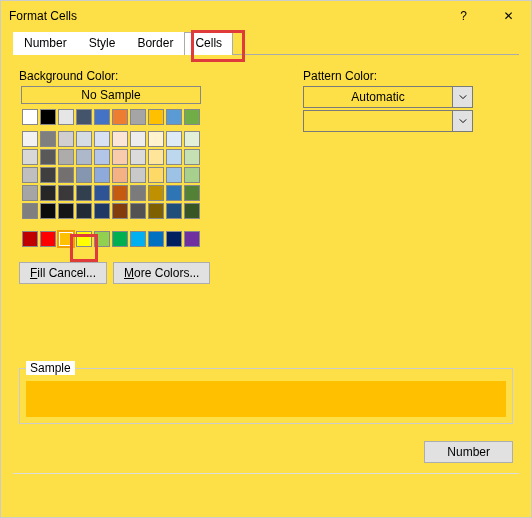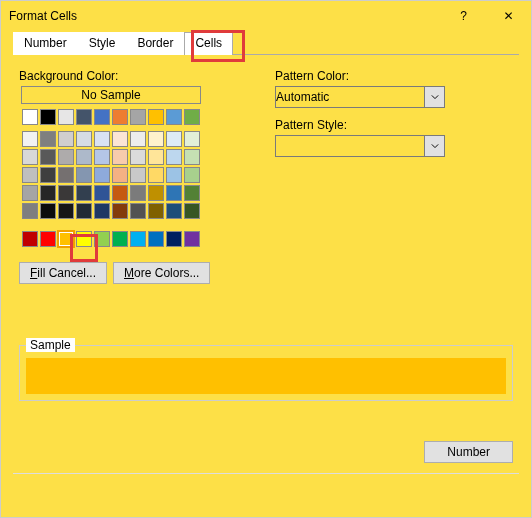--- a/index.html
+++ b/index.html
@@ -8,36 +8,36 @@
   .titlebar { height: 30px; display: flex; align-items: center; padding: 0 0 0 8px; }
   .title { flex: 1; color: #000; }
   .tbtn { width: 45px; height: 30px; display: flex; align-items: center; justify-content: center; color: #000; }
   .tabs { display: flex; border-bottom: 1px solid #aaa; margin: 0 12px; height: 24px; }
   .tab { padding: 3px 10px; border: 1px solid transparent; border-bottom: none; cursor: default; position: relative; top: 1px; background: #fff; }
   .tab.active { border-color: #aaa; background: #fff; }
   .hl-fill { position: absolute; border: 3px solid #e03b3b; pointer-events: none; }
   .hl-fill.tabhl { left: 190px; top: 29px; width: 54px; height: 32px; }
   .hl-fill.swatchhl { left: 69px; top: 233px; width: 28px; height: 28px; }
   .content { padding: 10px 18px; position: relative; }
-  .row-top { display: flex; gap: 36px; }
+  .row-top { display: flex; gap: 64px; }
   .left-col { width: 220px; }
   .right-col { flex: 1; }
   .label { margin: 4px 0 3px 0; color: #000; }
   .nocolor { width: 180px; height: 18px; border: 1px solid #888; text-align: center; line-height: 16px; margin-bottom: 4px; margin-left: 2px; }
   .grid { display: flex; flex-wrap: wrap; width: 180px; margin-left: 2px; }
   .sw { width: 16px; height: 16px; margin: 1px; border: 1px solid #888; cursor: pointer; }
   .gap { height: 4px; width: 100%; }
   .sw.sel { outline: 2px solid #f0a000; outline-offset: -1px; box-shadow: inset 0 0 0 1px #fff; }
   .btnrow { display: flex; gap: 6px; margin-top: 14px; }
   .btn { border: 1px solid #adadad; background: #e1e1e1; padding: 3px 10px; cursor: default; }
   .combo { width: 170px; height: 22px; border: 1px solid #7a7a7a; display: flex; align-items: center; margin-top: 2px; }
-  .combo .ctext { flex: 1; text-align: left; }
+  .combo .ctext { flex: 1; text-align: center; }
   .combo .carrow { width: 20px; height: 100%; border-left: 1px solid #7a7a7a; background: #e1e1e1; display: flex; align-items: center; justify-content: center; }
   .carrow svg { width: 8px; height: 8px; }
-  .sample-area { position: absolute; left: 18px; right: 18px; top: 344px; }
+  .sample-area { position: absolute; left: 18px; right: 18px; top: 367px; }
   .fieldset { border: 1px solid #ccc; position: relative; padding: 12px 6px 6px 6px; }
   .legend { position: absolute; top: -8px; left: 6px; background: #fff; padding: 0 4px; }
   .sample-swatch { height: 36px; width: 100%; }
   .clear-row { position: absolute; right: 18px; top: 440px; }
   .footer { position: absolute; bottom: 10px; right: 18px; display: flex; gap: 8px; }
   .btn.default { background: #fff; border: 2px solid #0078d7; padding: 2px 28px; }
   .btn.wide { padding: 3px 22px; }
   .hr { position: absolute; left: 12px; right: 12px; top: 472px; border-top: 1px solid #ddd; }
 </style>
 </head>
@@ -149,21 +149,20 @@
       <div class="right-col">
         <div class="label">Pattern Color:</div>
         <div class="combo">
           <div class="ctext">Automatic</div>
           <div class="carrow">
               <svg viewBox="0 0 10 10">
                 <path d="M1 3 L5 7 L9 3" fill="none" stroke="#000" stroke-width="1.2"></path>
               </svg>
             </div>
         </div>
-        <div class="label" style="margin-top:10px">Pattern Style:</div>
         <div class="combo">
           <div class="ctext"></div>
           <div class="carrow">
               <svg viewBox="0 0 10 10">
                 <path d="M1 3 L5 7 L9 3" fill="none" stroke="#000" stroke-width="1.2"></path>
               </svg>
             </div>
         </div>
       </div>
     </div>

